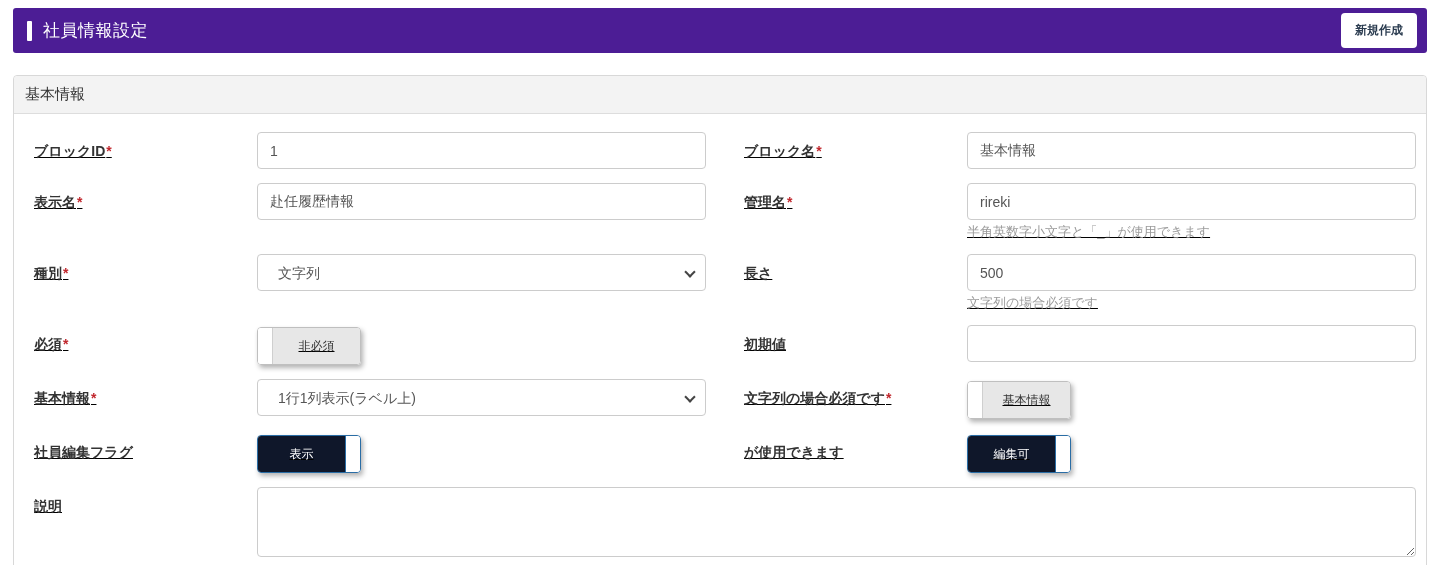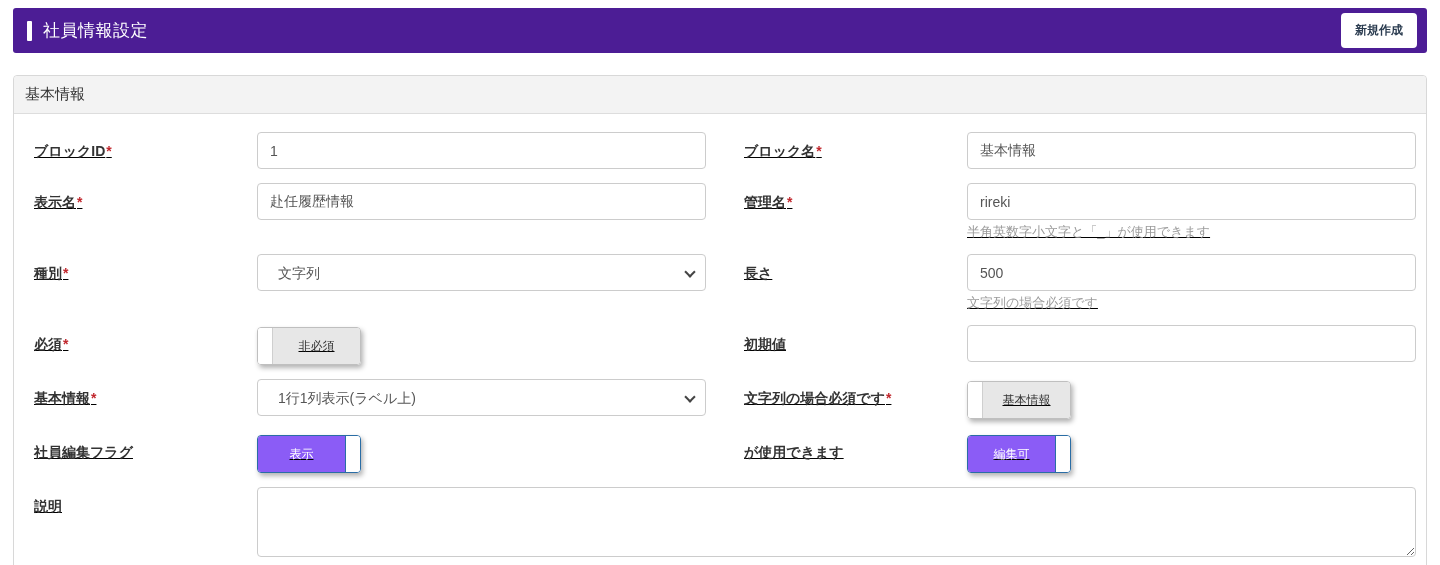--- a/index.html
+++ b/index.html
@@ -49,21 +49,21 @@
   .toggle{ display:flex; width:104px; height:38px; border:1px solid #bfbfbf;
     border-radius:4px; overflow:hidden; cursor:pointer;
     box-shadow:2px 3px 5px rgba(0,0,0,.3); margin-top:2px; }
   .thandle{ flex:0 0 15px; background:#fff; }
   .ttext{ flex:1; display:flex; align-items:center; justify-content:center;
     font-size:12px; }
   .toggle.off .thandle{ border-right:1px solid #cfcfcf; }
   .toggle.off .ttext{ background:#e7e7e7; color:#333; }
   .toggle.on{ flex-direction:row-reverse; border-color:#2a6da5; }
   .toggle.on .thandle{ border-left:1px solid #2a6da5; }
-  .toggle.on .ttext{ background:#8b5cf6; color:#fff; }
+  .toggle.on .ttext{ background:#0f172a; color:#fff; }
 </style>
 </head>
 <body>
 
 <div class="topbar">
   <span class="accent"></span>
   <span class="title">社員情報設定</span>
   <button class="btn-new">新規作成</button>
 </div>
 

